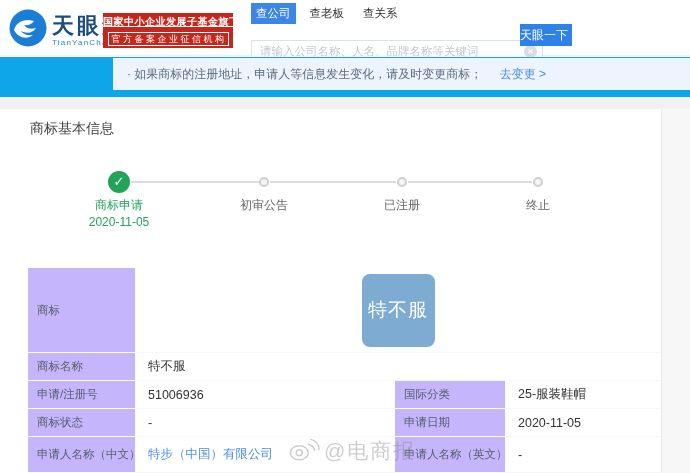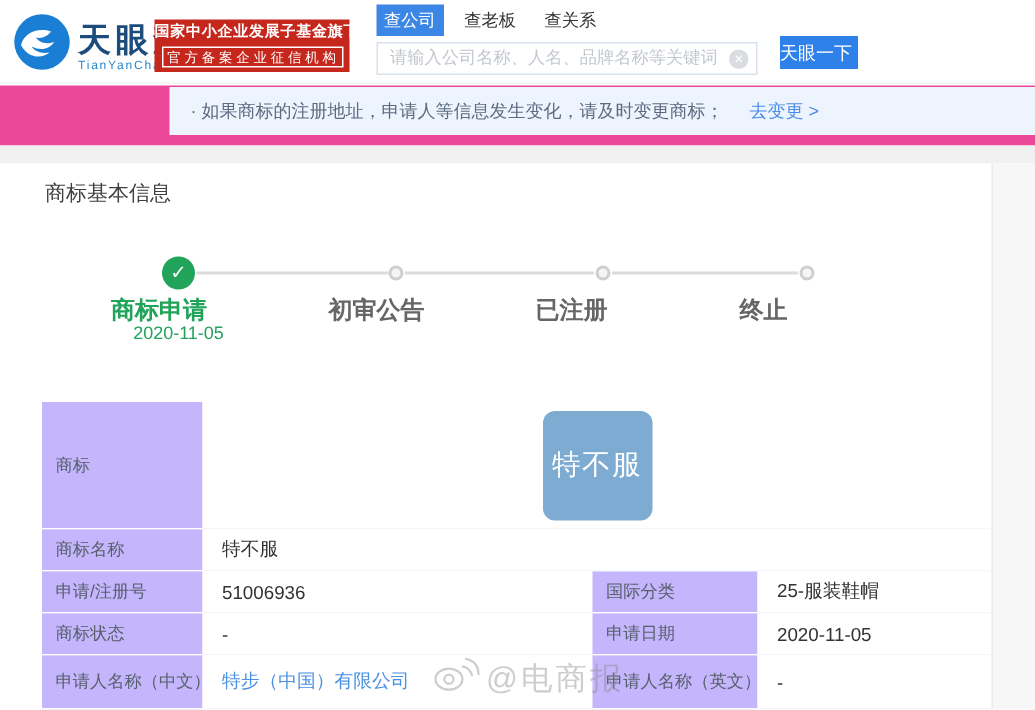--- a/index.html
+++ b/index.html
@@ -9,45 +9,45 @@
     font-family:"Liberation Sans","DejaVu Sans",sans-serif;
     -webkit-font-smoothing:antialiased;
   }
   
   .header { position:absolute; top:0; left:0; width:690px; height:56px; background:#fff; border-bottom:1px solid #f1f1f1; }
   .logo { position:absolute; left:9px; top:9px; display:flex; align-items:center; }
   .logo-txt { margin-left:5px; }
   .logo-title { font-size:22px; font-weight:bold; color:#1c4c7c; letter-spacing:3px; line-height:25px; }
   .logo-sub { font-size:8px; color:#2a86c8; letter-spacing:1.2px; }
   .badge { position:absolute; left:103px; top:13px; width:130px; height:35px; background:#c5271d; color:#fff; text-align:center; padding-top:2px; }
-  .badge-l1 { font-size:10px; font-weight:bold; letter-spacing:0.5px; line-height:13px; white-space:nowrap; }
+  .badge-l1 { font-size:10px; font-weight:bold; letter-spacing:0.5px; line-height:13px; white-space:nowrap;text-decoration:underline; }
   .badge-l2 { display:inline-block; font-size:9px; letter-spacing:2.5px; line-height:12px; border:1px solid #fff; padding:0 1px 0 3px; margin-top:1px; white-space:nowrap; }
   .tabs { position:absolute; left:251px; top:3px; display:flex; font-size:11.5px; }
   .tab { padding:3px 5px; margin-right:9px; color:#333; cursor:pointer; white-space:nowrap; }
   .tab.active { background:#3c87e6; color:#fff; }
-  .search-box { position:absolute; left:251px; top:28px; width:254px; height:22px; border:1px solid #d8e2ee; background:#fff; }
+  .search-box { position:absolute; left:251px; top:40px; width:292px; height:22px; border:1px solid #d8e2ee; background:#fff; }
   .search-box input { position:absolute; left:0; top:0; width:100%; height:100%; border:none; outline:none; padding:0 22px 0 8px; font-size:11.5px; color:#333; font-family:inherit; background:transparent; }
   .search-box input::placeholder { color:#c3c8cf; }
   .clear-ic { position:absolute; right:5px; top:4px; width:13px; height:13px; border-radius:50%; background:#d9dde2; color:#fff; font-size:8px; line-height:13px; text-align:center; cursor:pointer; }
   .search-btn { position:absolute; left:520px; top:24px; width:52px; height:22px; background:#2f81ea; color:#fff; font-size:12px; text-align:left; line-height:22px; cursor:pointer; }
   .vip { position:absolute; left:644px; top:26px; color:#ff7a33; font-size:10px; font-weight:bold; cursor:pointer; white-space:nowrap;margin-left:48px; }
   
-  .notice-wrap { position:absolute; top:57px; left:0; width:690px; height:40px; background:#ec4899; }
+  .notice-wrap { position:absolute; top:57px; left:0; width:690px; height:40px; background:#0ea5e9; }
   .notice-bar { position:absolute; left:113px; top:1px; width:577px; height:32px; background:#edf4fd; font-size:12px; color:#5c6b80; line-height:32px; padding-left:14px; white-space:nowrap; }
   .notice-link { color:#4a8ce8; margin-left:14px; text-decoration:none; cursor:pointer; }
   .gray-band { position:absolute; top:97px; left:0; width:690px; height:12px; background:#f1f1f1; }
   
   .card { position:absolute; top:109px; left:0; width:661px; height:364px; background:#fff;padding-left:34px; }
   .right-strip { position:absolute; top:109px; left:661px; width:29px; height:364px; background:#f7f7f7; border-left:1px solid #ebebeb; }
   .card-title { position:absolute; left:30px; top:11px; font-size:14px; font-weight:500; color:#404040; }
   
   .tl-line { position:absolute; height:2px; background:#dcdcdc; top:72px; }
   .tl-check { position:absolute; left:108px; top:62px; width:22px; height:22px; border-radius:50%; background:#21a35a; color:#fff; font-size:13px; line-height:22px; text-align:center; }
   .tl-dot { position:absolute; top:68px; width:10px; height:10px; border-radius:50%; background:#f5f5f5; border:2px solid #cfcfcf; }
-  .tl-label { position:absolute; top:88px; width:90px; text-align:left; font-size:16px; color:#666;font-weight:bold; }
+  .tl-label { position:absolute; top:88px; width:90px; text-align:center; font-size:12px; color:#666; }
   .tl-label.done, .tl-date { color:#21a35a; }
   .tl-date { position:absolute; top:106px; width:90px; text-align:center; font-size:12px; }
   
   .tb { position:absolute; left:28px; top:159px; width:633px; display:grid; grid-template-columns:107px 260px 110px 156px; grid-template-rows:85px 28px 28px 28px 36px; }
   .cl { background:#c4b5fd; color:#57606b; font-size:11.5px; display:flex; align-items:center; padding-left:9px; border-bottom:1px solid #fff; white-space:nowrap; }
   .cv { background:#fff; color:#333; font-size:12.5px; display:flex; align-items:center; padding-left:13px; border-bottom:1px solid #f3f7fa; }
   .span3 { grid-column:2 / 5; }
   .mark-cell { justify-content:center; padding-left:0; }
   .mark-sq { width:73px; height:73px; background:#7dabd2; border-radius:8px; color:#fff; font-size:19px; letter-spacing:1px; display:flex; align-items:center; justify-content:center; }
   .link { color:#4a90e2; cursor:pointer; }

